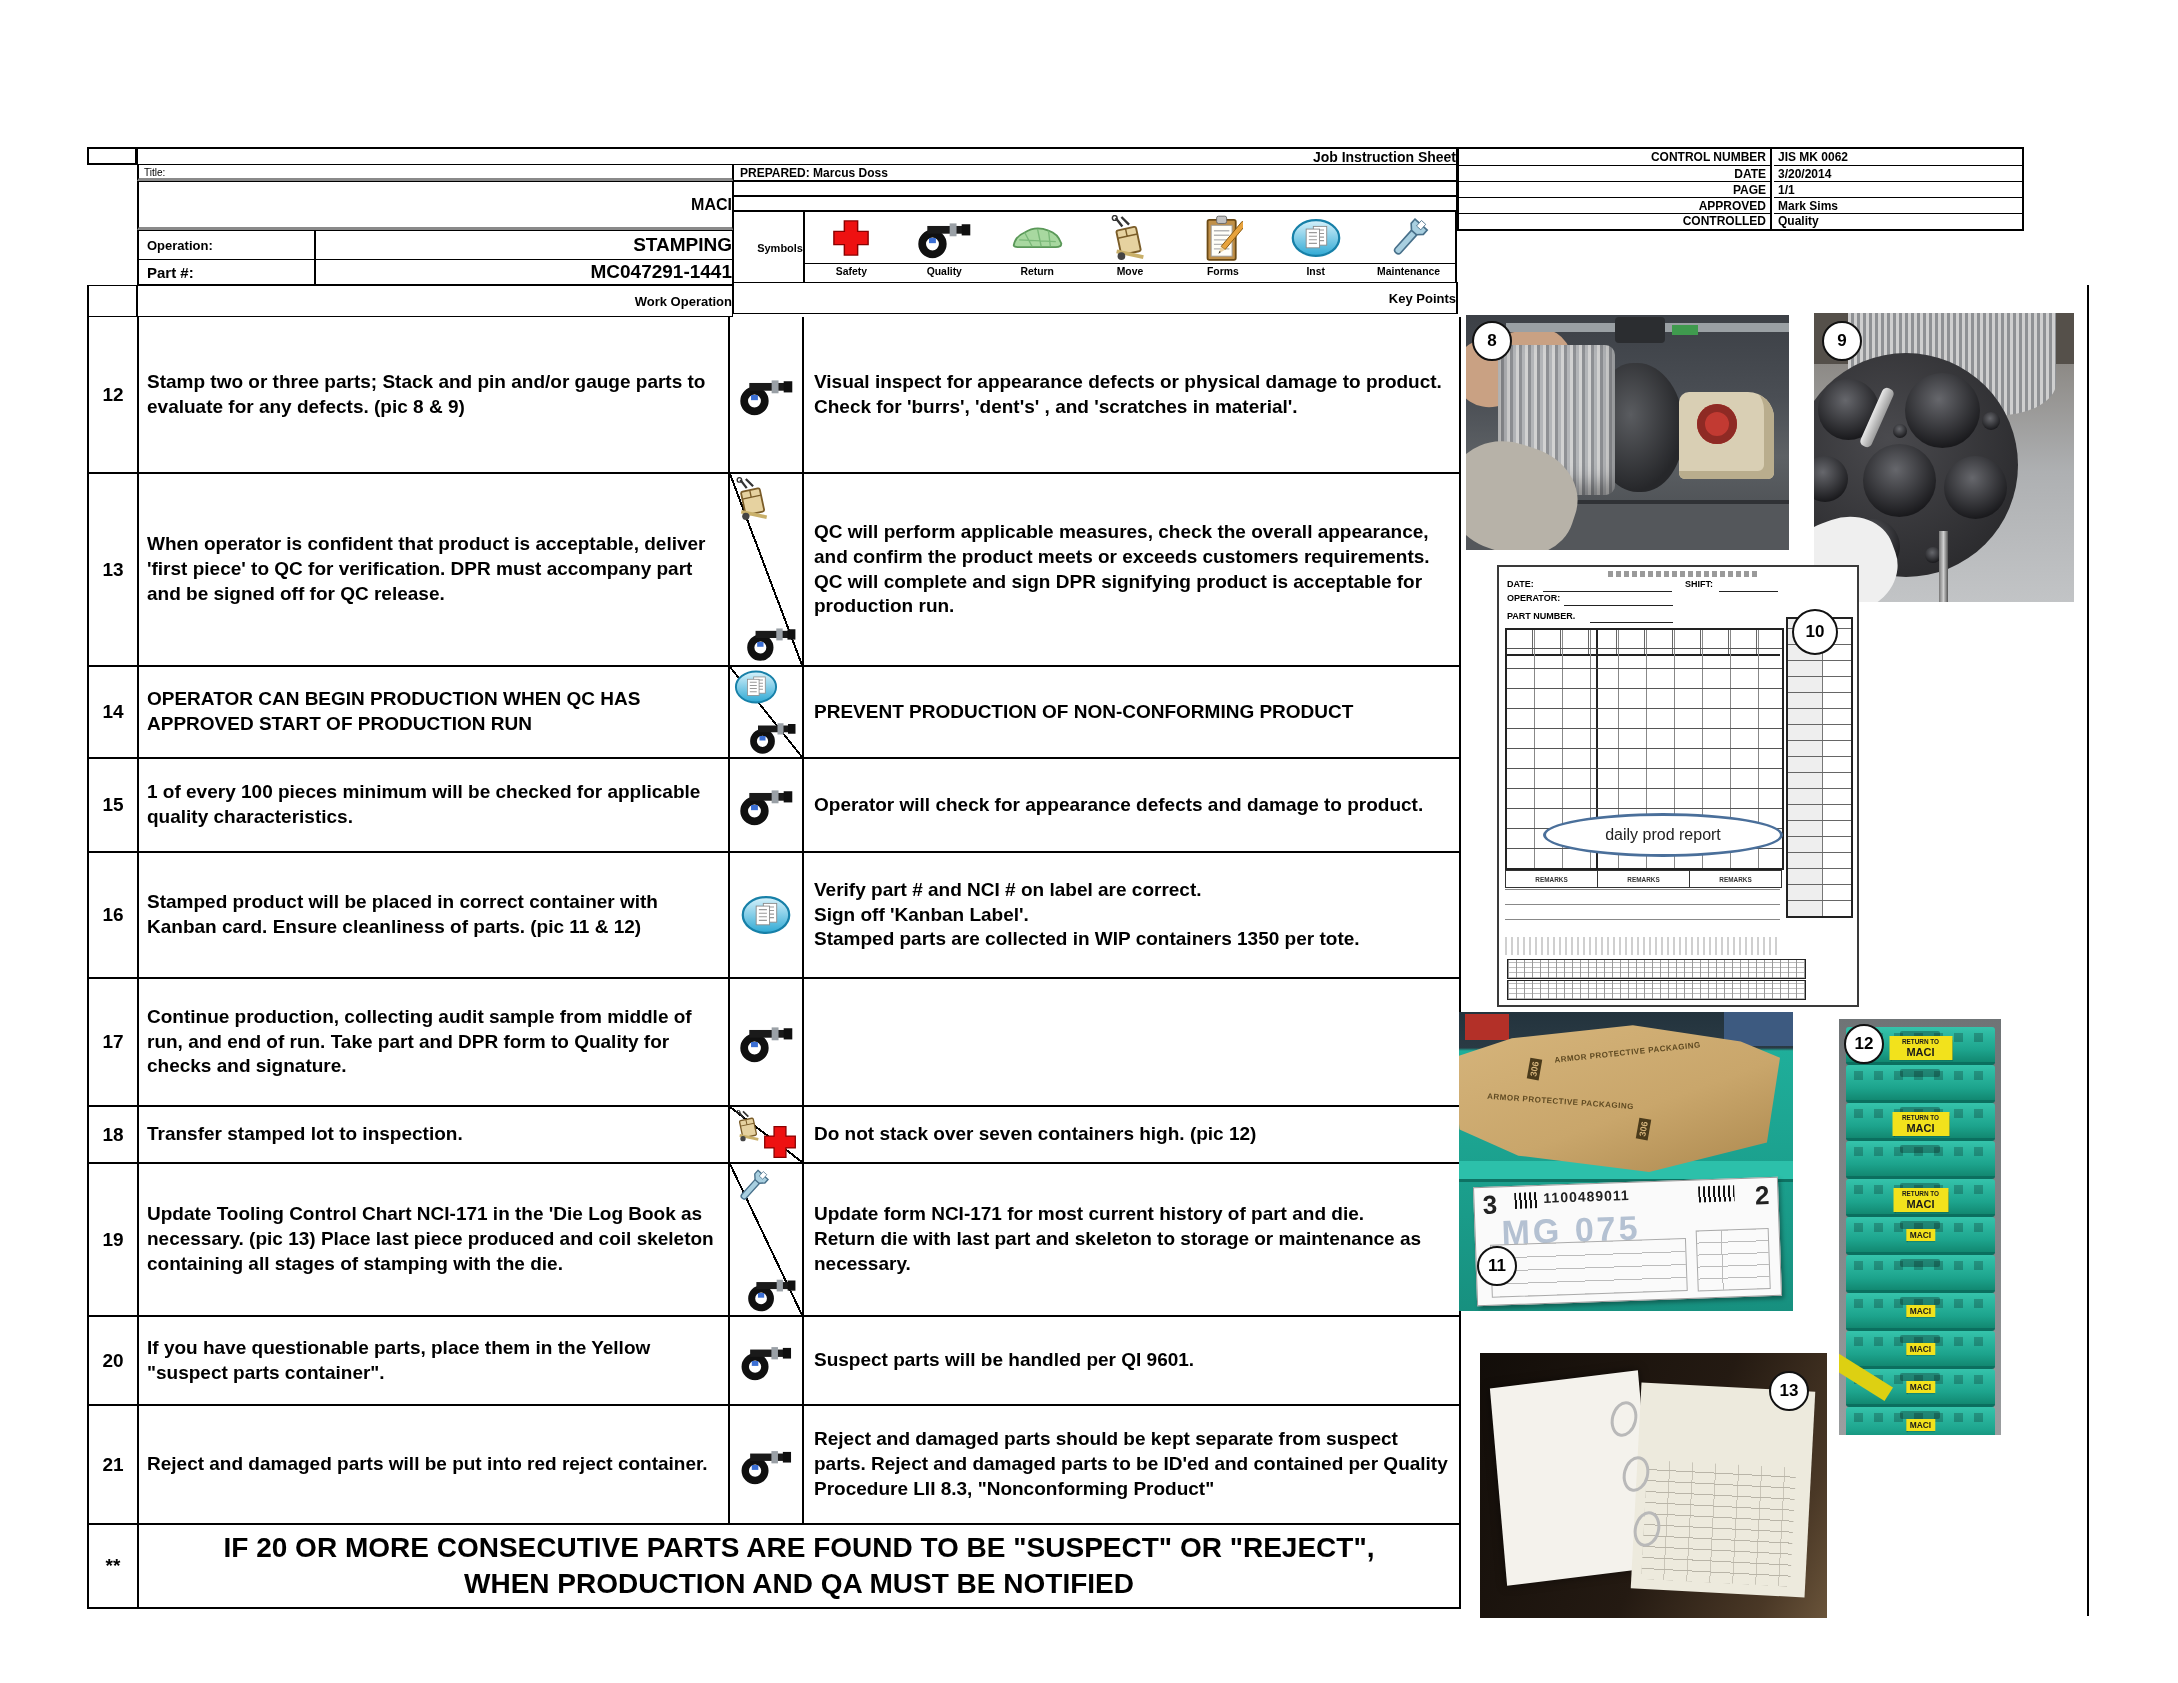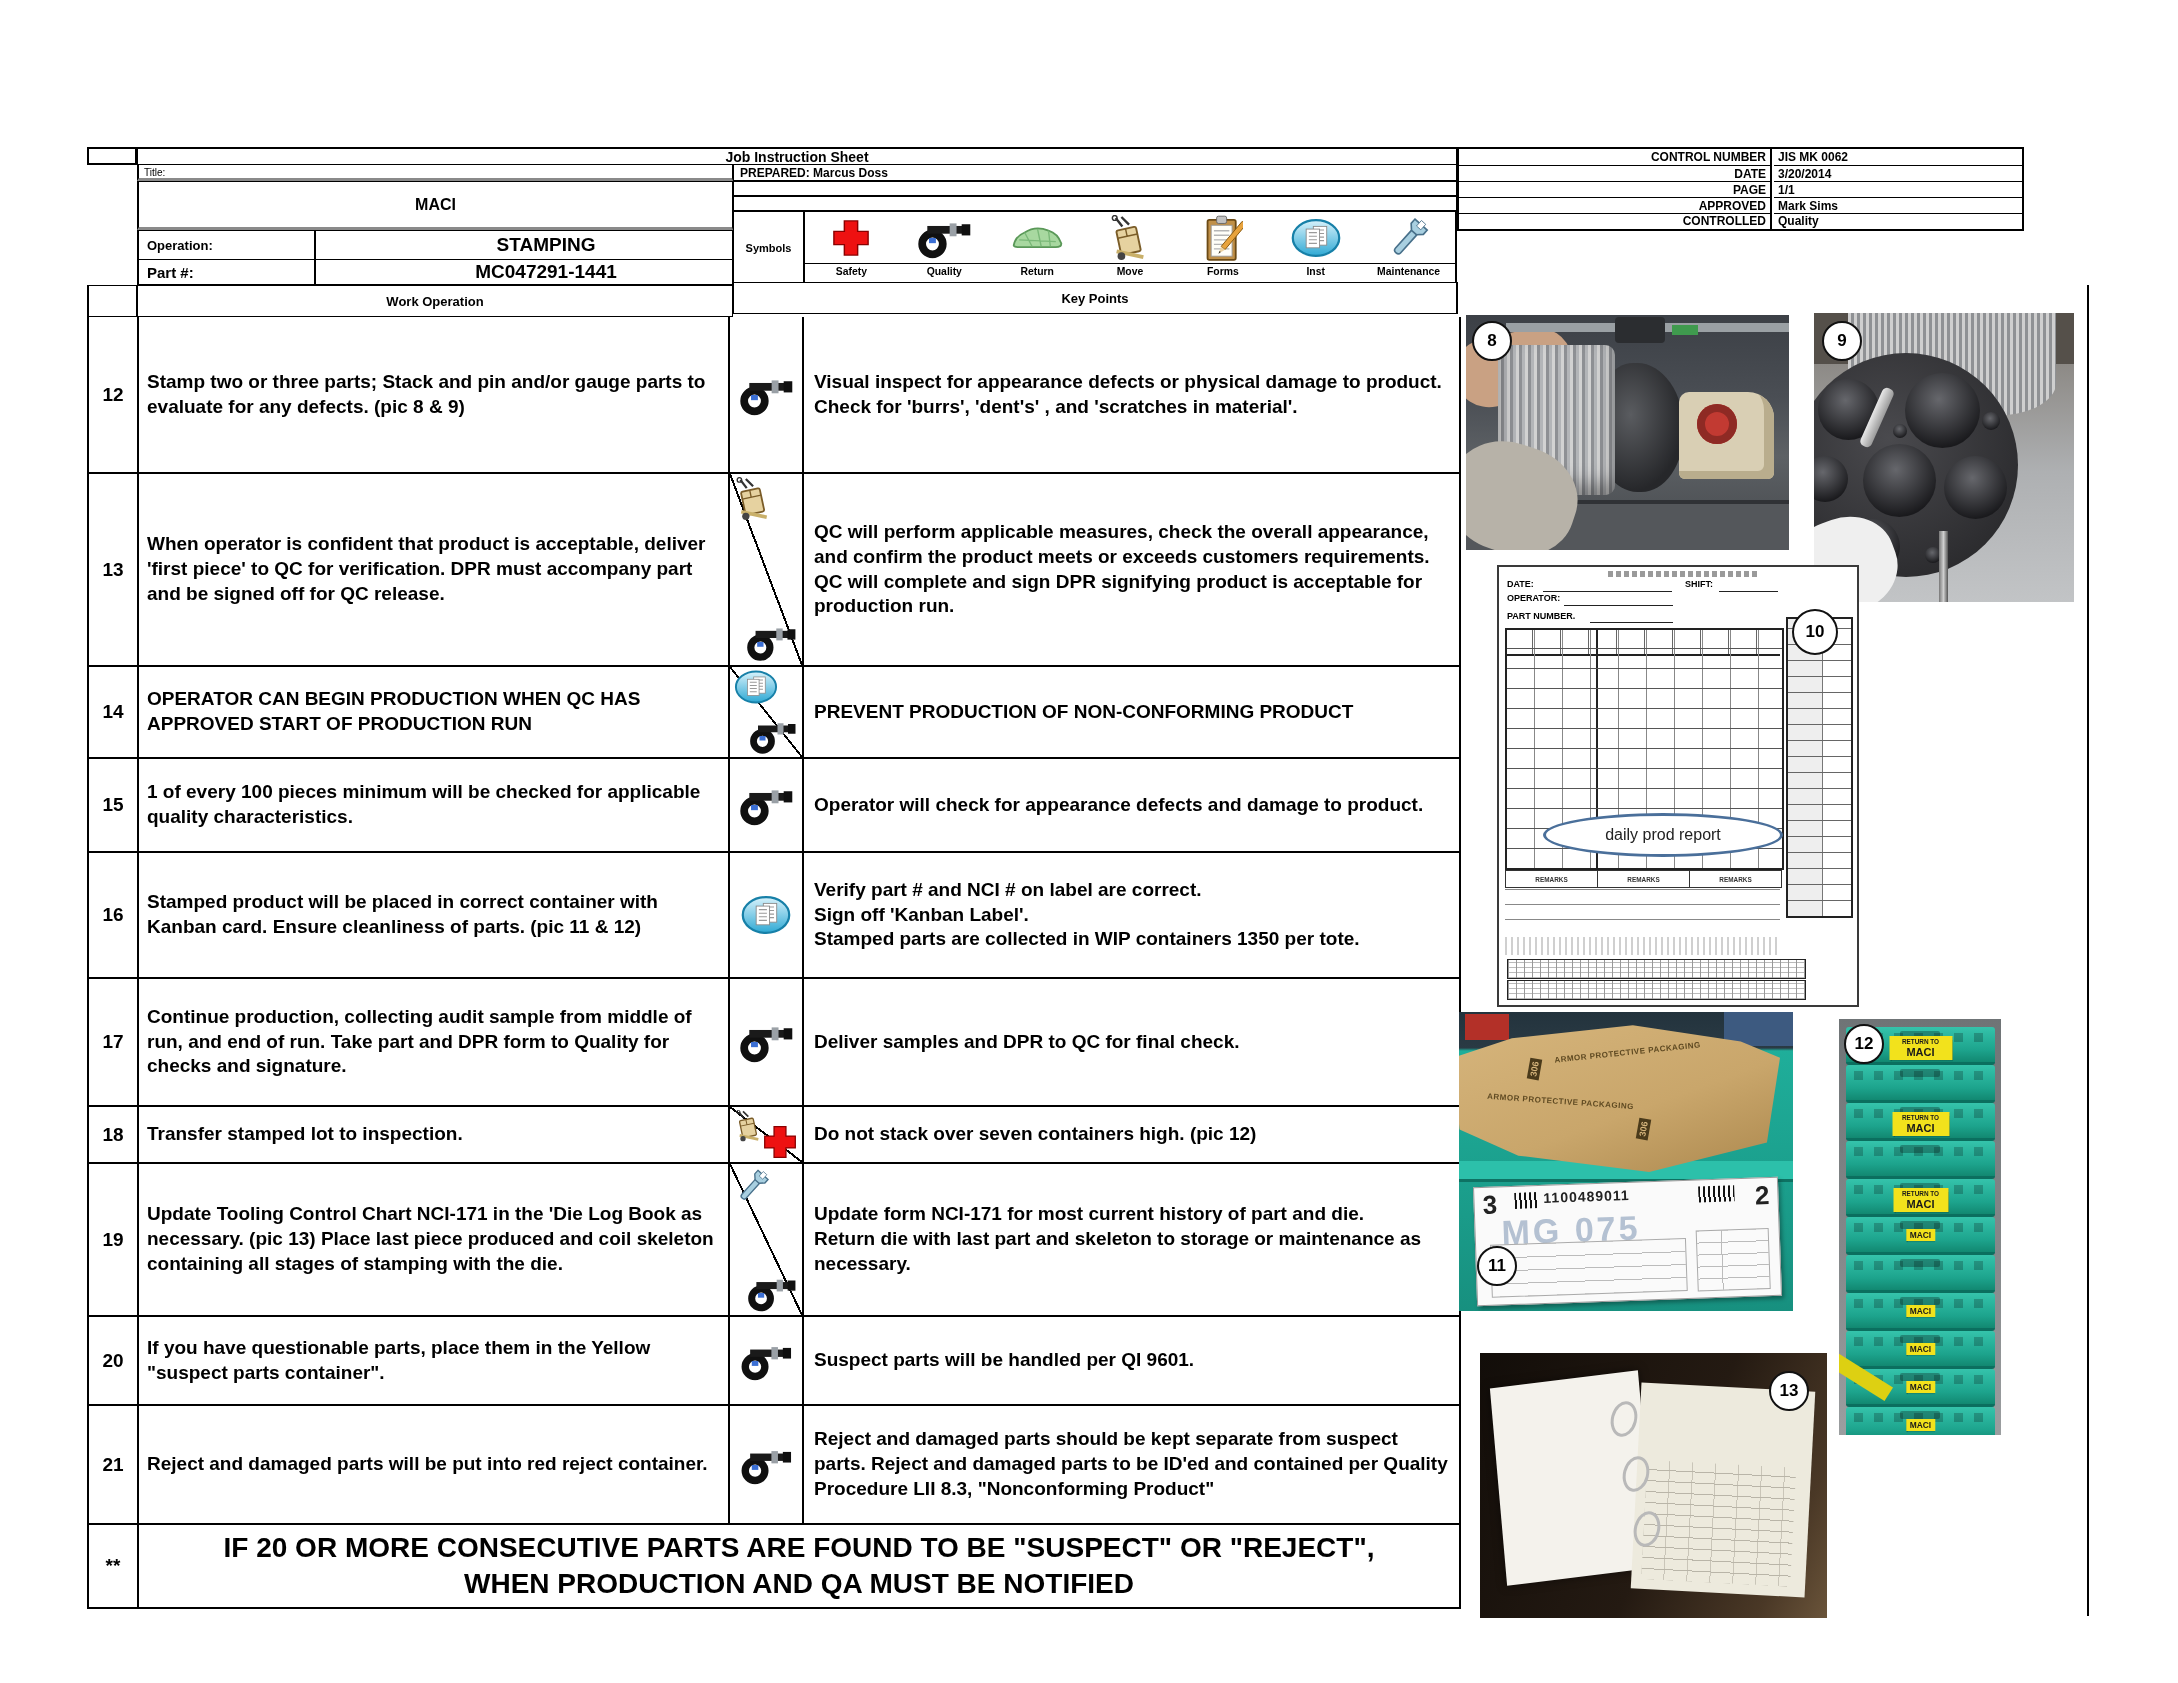--- a/index.html
+++ b/index.html
@@ -1,18 +1,18 @@
 <!DOCTYPE html>
 <html><head>
 <meta charset="utf-8">
 <style>
   html,body{margin:0;padding:0;background:#fff;}
   body{width:2178px;height:1683px;position:relative;font-family:"Liberation Sans",sans-serif;color:#000;overflow:hidden;}
   .abs{position:absolute;box-sizing:border-box;}
-  .ctr{display:flex;align-items:center;justify-content:center;text-align:center;}
+  .ctr{display:flex;align-items:center;justify-content:flex-end;text-align:center;}
   .vctr{display:flex;align-items:center;}
   .pre{white-space:pre-line;}
 
   
   .cell{position:absolute;box-sizing:border-box;border:1px solid #000;background:#fff;}
   .sheet-title{font-size:14px;font-weight:bold;}
   .titlelab{font-size:10px;padding:2px 0 0 5px;border-bottom:3px solid #8a8a8a;}
   .prepared{font-size:12px;font-weight:bold;padding-left:6px;}
   .maci{font-size:16px;font-weight:bold;}
   .oplab{font-size:13px;font-weight:bold;padding-left:8px;}
@@ -375,23 +375,20 @@
   <div class="row" style="height:128px;">
     <div class="c-num">17</div>
     <div class="c-proc">
         <span class="pre">Continue production, collecting audit sample from middle of run, and end of run. Take part and DPR form to Quality for checks and signature.</span>
       </div>
     <div class="c-sym">
         <svg class="ic" width="55" height="42" viewBox="0 0 56 42">
           <use href="#sy-quality"></use>
         </svg>
       </div>
-    <div class="c-kp">
-        <span class="pre">Deliver samples and DPR to QC for final check.</span>
-      </div>
   </div>
 
   <div class="row" style="height:57px;">
     <div class="c-num">18</div>
     <div class="c-proc">
         <span class="pre">Transfer stamped lot to inspection.</span>
       </div>
     <div class="c-sym sym-split">
       <svg class="ic sym-a" width="30" height="32" viewBox="0 0 30 32">
           <use href="#sy-move"></use>

